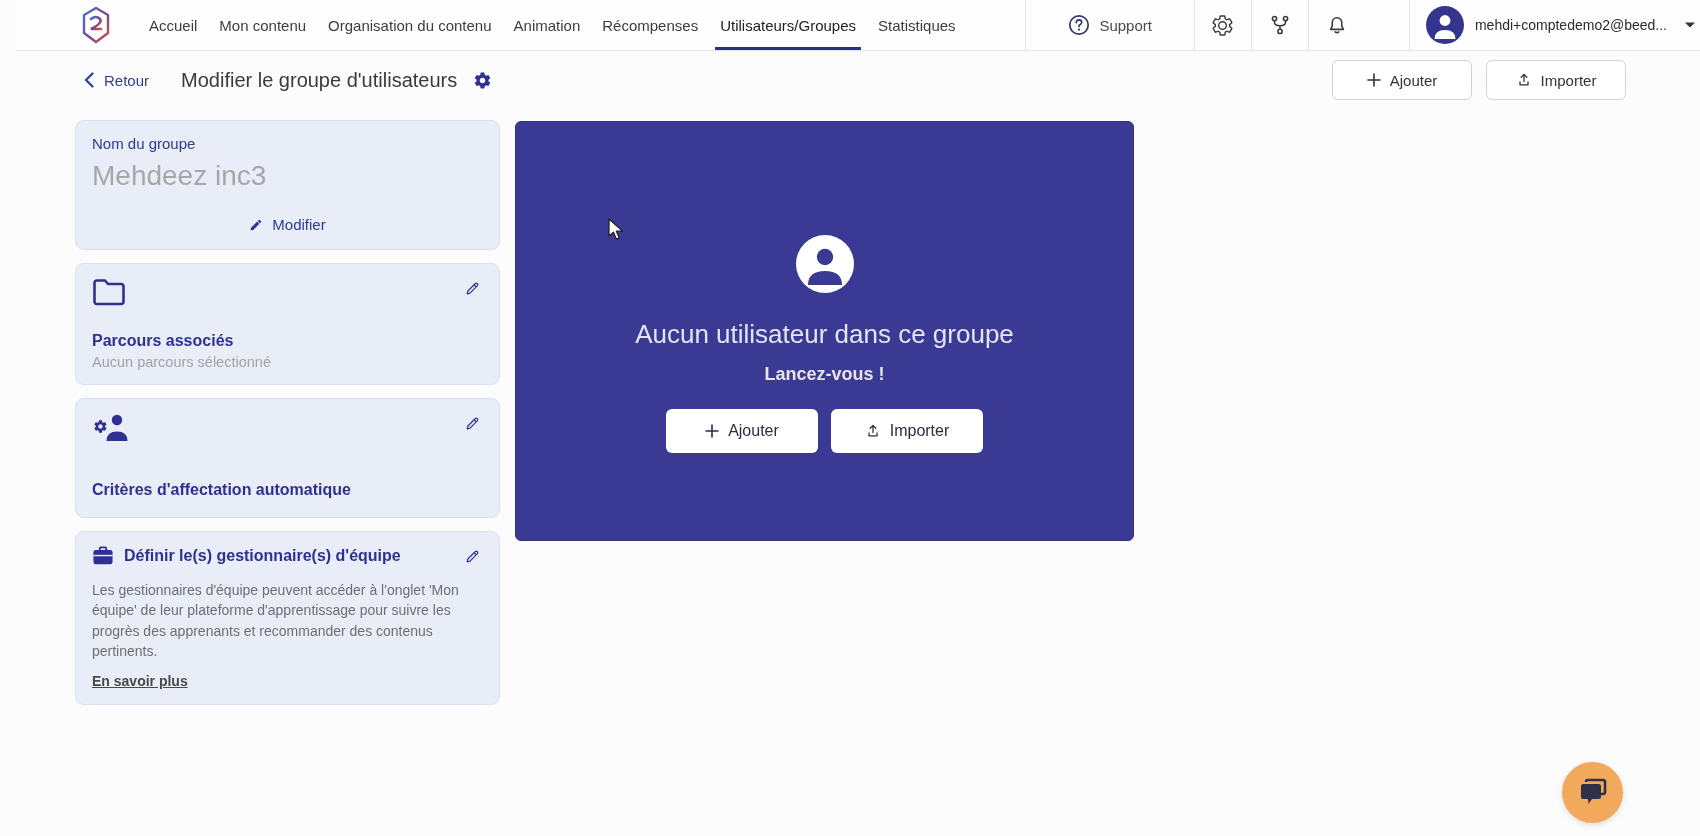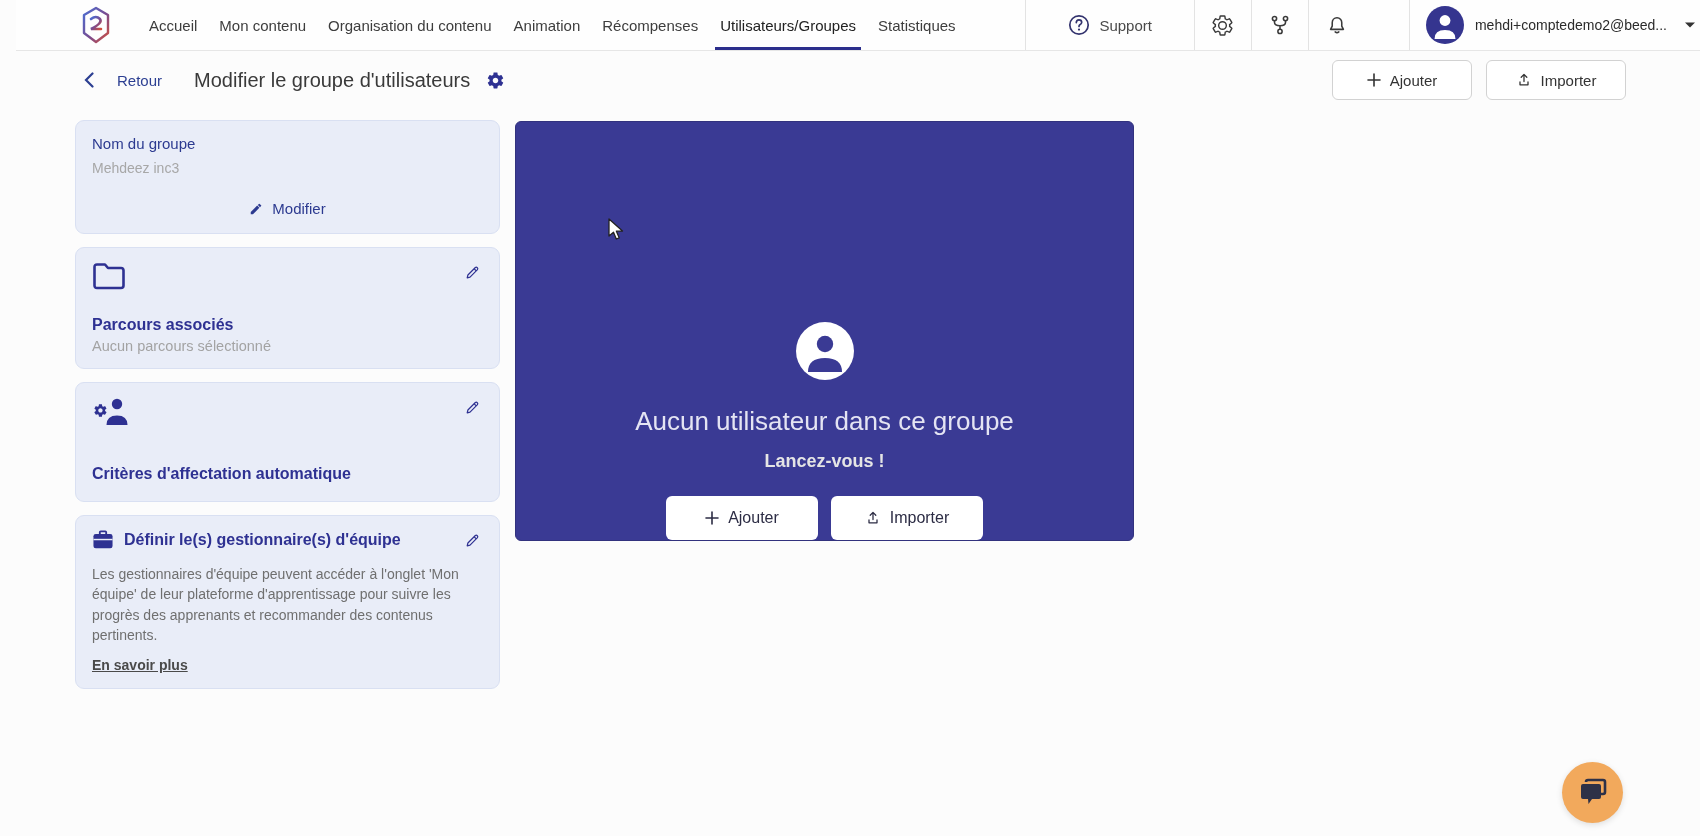--- a/index.html
+++ b/index.html
@@ -24,53 +24,53 @@
   .sec-icon { width:57px; }
   .sec-user { padding:0 20px 0 16px; gap:11px;margin-left:44px; }
   .avatar { width:38px; height:38px; border-radius:50%; background:#35358f;
     display:flex; align-items:center; justify-content:center; overflow:hidden; }
   .user-email { font-size:14px; color:#2b2b2b; }
   .caret { margin-left:6px; }
 
   
   .page-header { position:absolute; top:52px; left:0; width:1700px; height:56px;
     display:flex; align-items:center; }
-  .back-link { display:flex; align-items:center; gap:23px; margin-left:84px;
+  .back-link { display:flex; align-items:center; gap:10px; margin-left:84px;
     color:#2c3f92; font-size:15px; cursor:pointer; }
   .page-title { margin-left:32px; font-size:20px; color:#3a3a3a; font-weight:500; }
   .title-gear { margin-left:16px; cursor:pointer; display:flex; }
   .header-actions { margin-left:auto; margin-right:74px; display:flex; gap:14px; }
   .btn-outline { display:flex; align-items:center; justify-content:center; gap:9px;
     width:140px; height:40px; background:#fff; border:1px solid #d2d2d2; border-radius:6px;
     font-size:15px; color:#333; cursor:pointer; font-family:inherit; }
 
   
   .cards-col { position:absolute; left:75px; top:120px; width:425px;
     display:flex; flex-direction:column; gap:13px; }
   .card { background:#e9edf8; border:1px solid #d9e0f2; border-radius:9px;
     padding:14px 16px; }
   .card-row { display:flex; align-items:flex-start; justify-content:space-between; }
   .edit-pencil { cursor:pointer; display:flex; padding:2px; }
   .card-label { color:#2c3a90; font-size:15px; margin-bottom:8px; }
-  .group-name-value { color:#a7a7a7; font-size:14px; margin-bottom:20px; }
+  .group-name-value { color:#a7a7a7; font-size:28px; margin-bottom:20px; }
   .modify-btn { display:flex; align-items:center; justify-content:center; gap:9px;
     color:#2c3a90; font-size:15px; font-weight:500; cursor:pointer; padding:4px 0 2px; }
   .card-title { color:#2e3192; font-size:16px; font-weight:700; }
   .card-sub { color:#a3a3a3; font-size:14.5px; margin-top:4px; }
   .card2 .card-title { margin-top:26px; }
   .card3 .card-title { margin-top:38px; margin-bottom:4px; }
   .card4-head { display:flex; align-items:center; gap:10px; }
   .card-body { color:#6f6f6f; font-size:14px; line-height:1.45; margin-top:13px; }
   .learn-more { display:inline-block; margin-top:12px; color:#4a4a4a;
     font-size:14px; font-weight:600; text-decoration:underline; cursor:pointer; }
 
   
   .panel { position:absolute; left:515px; top:121px; width:619px; height:420px;
     background:#3a3a94; border:1px solid #32327e; border-radius:6px;
-    display:flex; flex-direction:column; align-items:center; justify-content:flex-end; }
+    display:flex; flex-direction:column; align-items:center; justify-content:flex-start; }
   .empty-avatar { margin-top:113px; width:58px; height:58px; border-radius:50%;
     background:#fff; overflow:hidden; display:flex; justify-content:center; }
   .empty-title { margin-top:26px; font-size:26px; color:#e4e4f3; font-weight:400; }
   .empty-sub { margin-top:14px; font-size:18px; color:#e5e5e5; font-weight:700; }
   .empty-actions { margin-top:24px; display:flex; gap:13px; }
   .btn-white { display:flex; align-items:center; justify-content:center; gap:9px;
     width:152px; height:44px; background:#fff; border:none; border-radius:6px;
     font-size:16px; color:#2c2c44; cursor:pointer; font-family:inherit; }
 
   

